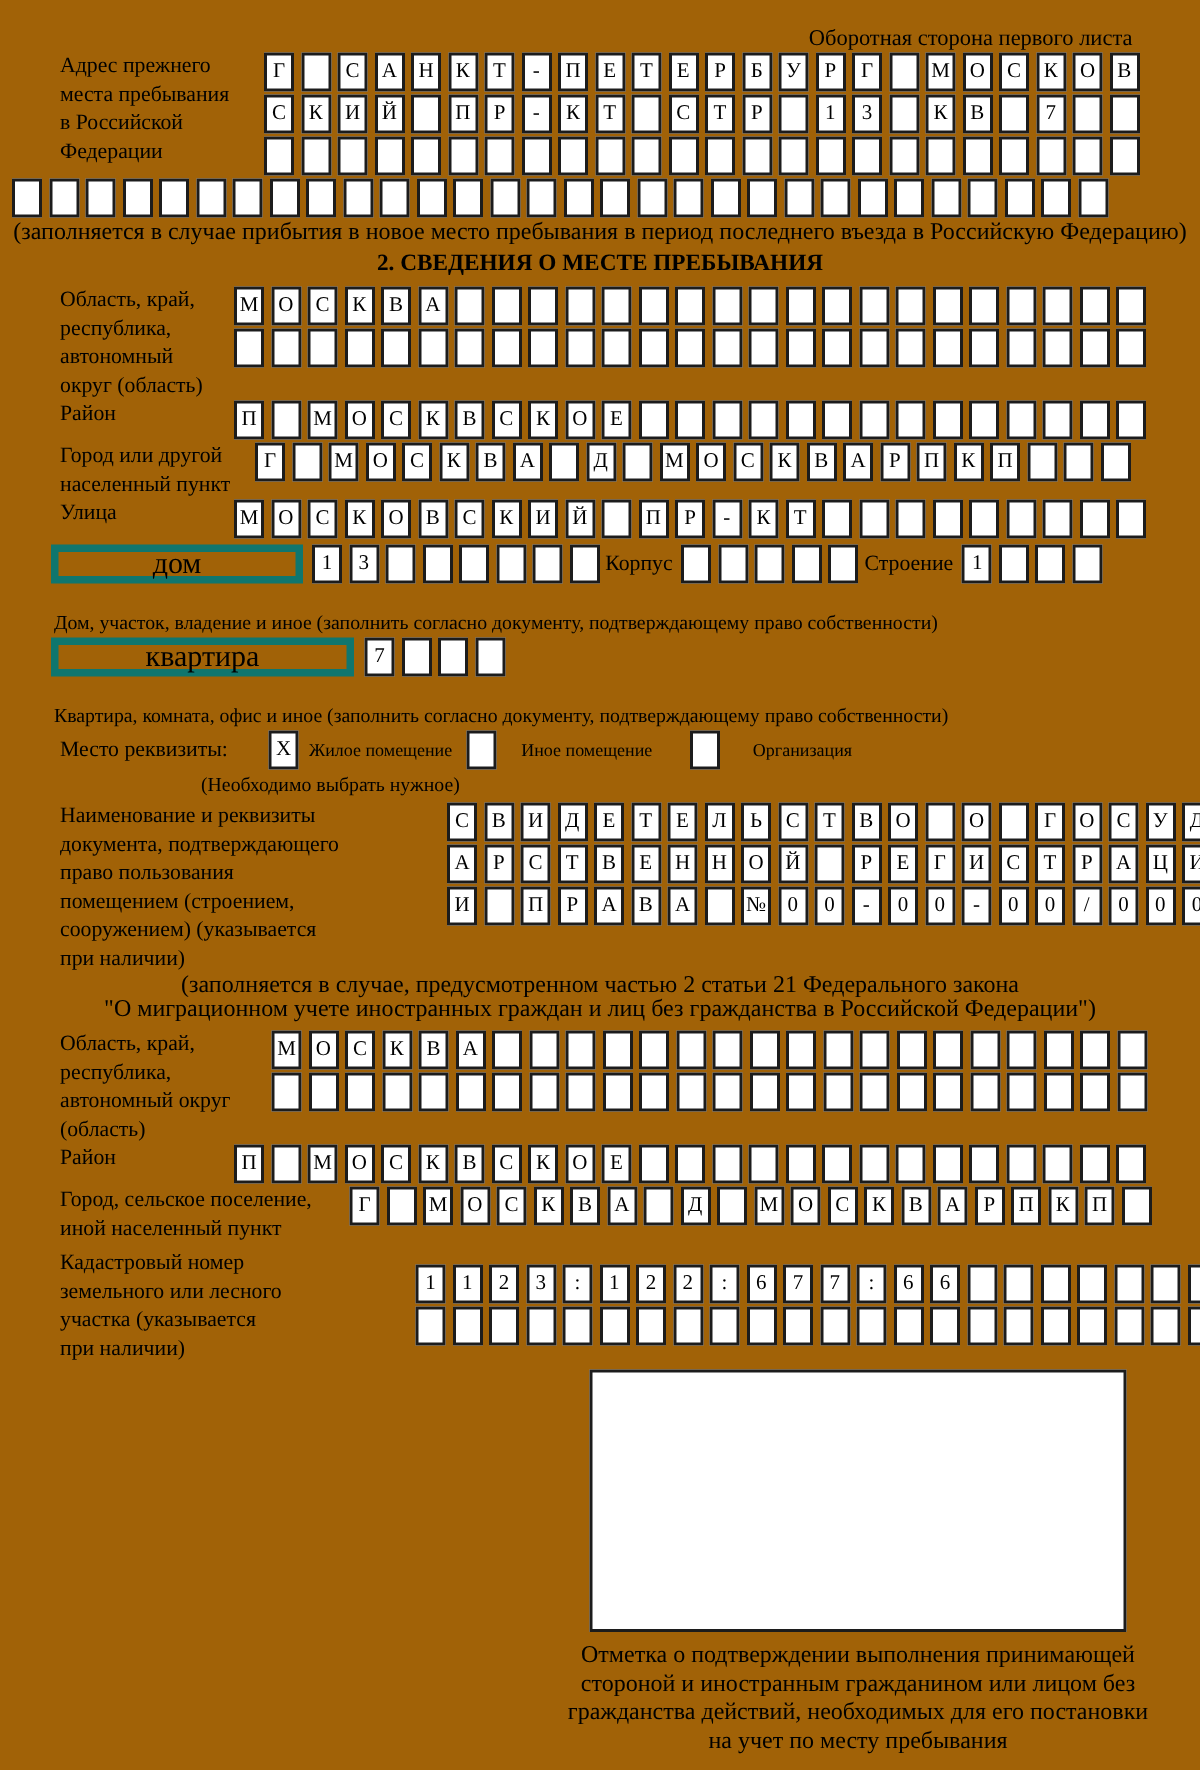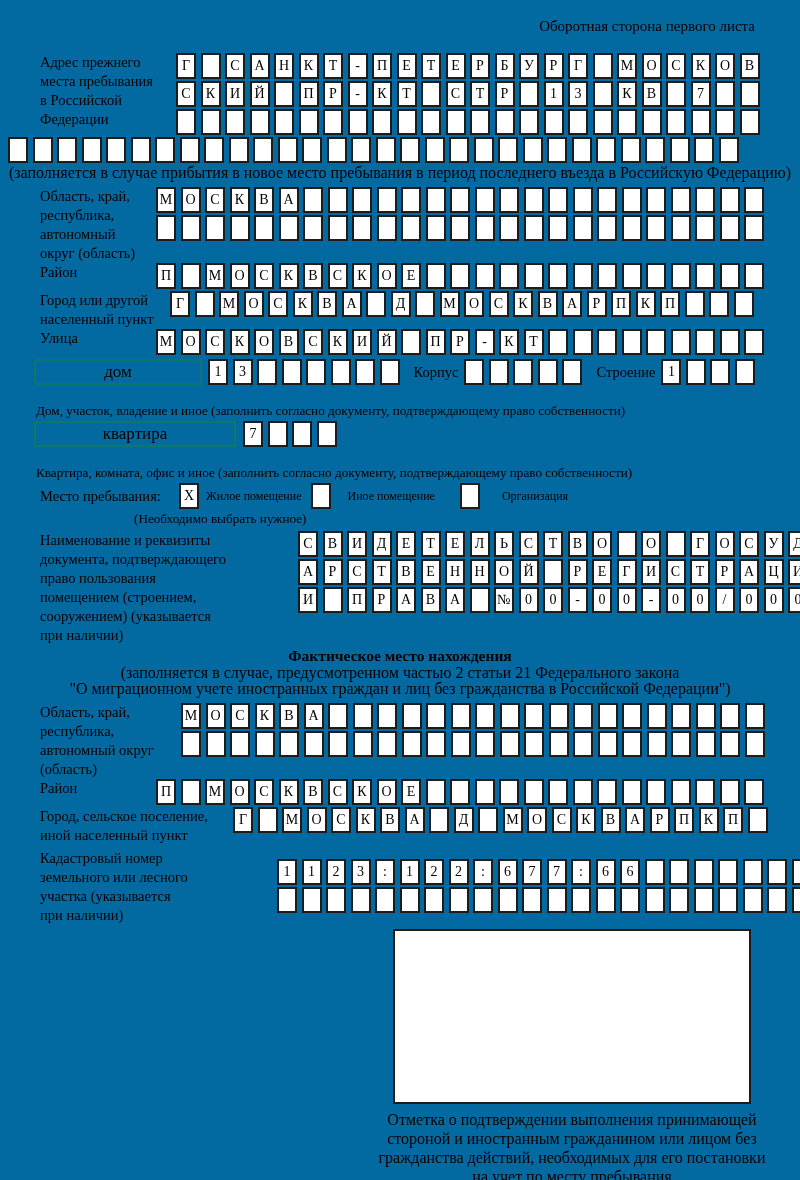--- a/index.html
+++ b/index.html
@@ -1,18 +1,18 @@
 <!DOCTYPE html>
 <html><head>
 <meta charset="utf-8">
 <style>
   html,body { margin:0; padding:0; background:#fff; }
   .page {
     position:relative; width:800px; height:1180px; overflow:hidden;
-    background:#0369a1; color:#000;
+    background:#a16207; color:#000;
     font-family:"Liberation Serif","DejaVu Serif",serif;
   }
   .corner { text-align:right; padding:18px 45px 0 0; font-size:15px; }
 
   .group { display:flex; align-items:flex-start; margin-left:40px; }
   .lbl { font-size:14.5px; line-height:19px; white-space:pre-line; flex:0 0 auto; }
   .w136 { width:136px; } .w116 { width:116px; } .w130 { width:130px; }
   .w214 { width:214px; } .w141 { width:141px; } .w193 { width:193px; }
 
   .boxrow { display:flex; gap:4.5px; height:26px; margin-bottom:2px; flex:0 0 auto; }
@@ -20,31 +20,31 @@
     box-sizing:border-box; width:20px; height:26px; border:2px solid #1c1c1c;
     display:flex; align-items:center; justify-content:center;
     font-size:14px; line-height:1; background:#fff;
   }
   .fullrow { margin-left:8px; margin-top:0px; }
 
   .footnote { text-align:center; font-size:16px; line-height:16px; }
   .footnote-left { font-size:13.2px; line-height:16px; margin-left:36px; margin-top:16px; }
   .section-title { text-align:center; font-weight:bold; font-size:15.5px; line-height:18px; margin-top:4px; }
   .mt4 { margin-top:4px;gap:44px; } .mt6 { margin-top:6px; } .mt2 { margin-top:2px; }
-  .mt18 { margin-top:18px; }
+  .mt18 { }
 
   .widebox {
-    box-sizing:border-box; border:2px solid #0f766e; height:26px;
-    display:flex; align-items:center; justify-content:center; font-size:17px; flex:0 0 auto;
+    box-sizing:border-box; border:5px solid #0f766e; height:26px;
+    display:flex; align-items:center; justify-content:center; font-size:20px; flex:0 0 auto;
   }
   .domrow { display:flex; align-items:flex-start; margin-left:34px; margin-top:2px; }
   .dom-name { width:168px; margin-right:6px; }
   .kv-name { width:202px; margin-right:7px; }
   .inline-lbl { font-size:14.5px; line-height:26px; flex:0 0 auto; }
-  .ml6 { margin-left:14px; margin-right:6px; }
+  .ml6 { margin-left:4px; margin-right:6px; }
 
   .mesto-row { display:flex; align-items:center; margin-left:40px; margin-top:2px; height:26px; }
   .mesto-lbl { font-size:14.5px; width:127px; }
   .opt-lbl { font-size:12px; }
   .cb1 { margin-left:12px; } .ol1 { margin-left:7px; }
   .cb2 { margin-left:10px; } .ol2 { margin-left:16px; }
   .cb3 { margin-left:25px; } .ol3 { margin-left:22px; }
   .choose-note { width:400px; margin-left:134px; text-align:left; font-size:13.2px; line-height:16px; margin-top:2px; }
 
   .kad-rows { margin-top:10px; }
@@ -176,20 +176,21 @@
       <span class="cell"></span>
       <span class="cell"></span>
       <span class="cell"></span>
       <span class="cell"></span>
       <span class="cell"></span>
       <span class="cell"></span>
       <span class="cell"></span>
     </div>
   <div class="footnote">(заполняется в случае прибытия в новое место пребывания в период последнего въезда в Российскую Федерацию)</div>
 
+  <div class="section-title">2. СВЕДЕНИЯ О МЕСТЕ ПРЕБЫВАНИЯ</div>
 
   <div class="group mt6">
     <div class="lbl w116">Область, край,
 республика,
 автономный
 округ (область)</div>
     <div>
       <div class="boxrow">
           <span class="cell">М</span>
           <span class="cell">О</span>
@@ -375,21 +376,21 @@
     <div class="boxrow">
         <span class="cell">7</span>
         <span class="cell"></span>
         <span class="cell"></span>
         <span class="cell"></span>
       </div>
   </div>
   <div class="footnote-left">Квартира, комната, офис и иное (заполнить согласно документу, подтверждающему право собственности)</div>
 
   <div class="mesto-row">
-    <span class="mesto-lbl">Место пребывания:</span>
+    <span class="mesto-lbl">Место реквизиты:</span>
     <span class="cell cb1">X</span>
     <span class="opt-lbl ol1">Жилое помещение</span>
     <span class="cell cb2"></span>
     <span class="opt-lbl ol2">Иное помещение</span>
     <span class="cell cb3"></span>
     <span class="opt-lbl ol3">Организация</span>
   </div>
   <div class="choose-note">(Необходимо выбрать нужное)</div>
 
   <div class="group mt4">
@@ -465,21 +466,20 @@
           <span class="cell">0</span>
           <span class="cell">0</span>
           <span class="cell">/</span>
           <span class="cell">0</span>
           <span class="cell">0</span>
           <span class="cell">0</span>
         </div>
     </div>
   </div>
 
-  <div class="section-title mt2">Фактическое место нахождения</div>
   <div class="footnote">(заполняется в случае, предусмотренном частью 2 статьи 21 Федерального закона</div>
   <div class="footnote">"О миграционном учете иностранных граждан и лиц без гражданства в Российской Федерации")</div>
 
   <div class="group mt6">
     <div class="lbl w141">Область, край,
 республика,
 автономный округ
 (область)</div>
     <div>
       <div class="boxrow">

